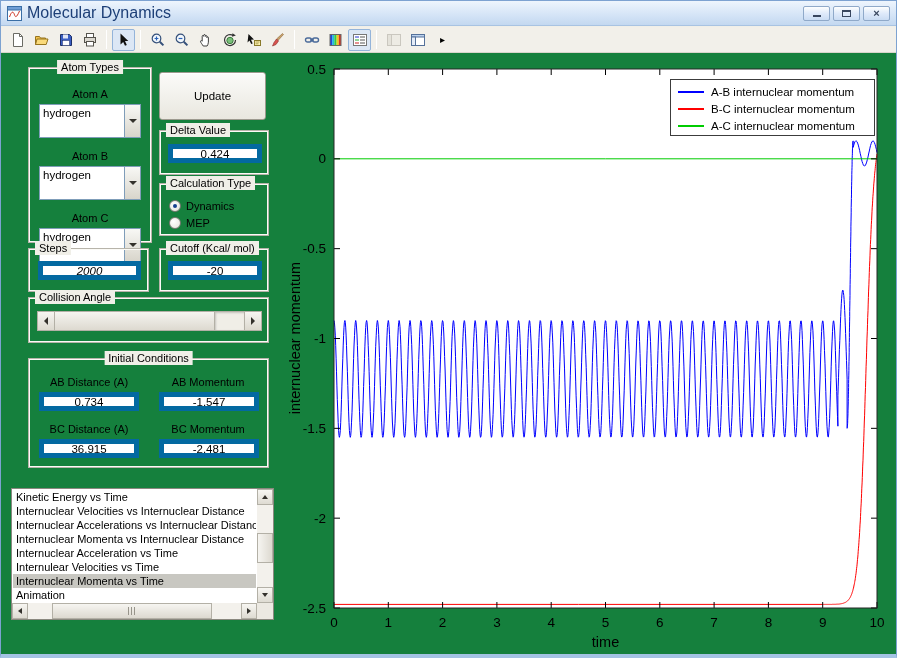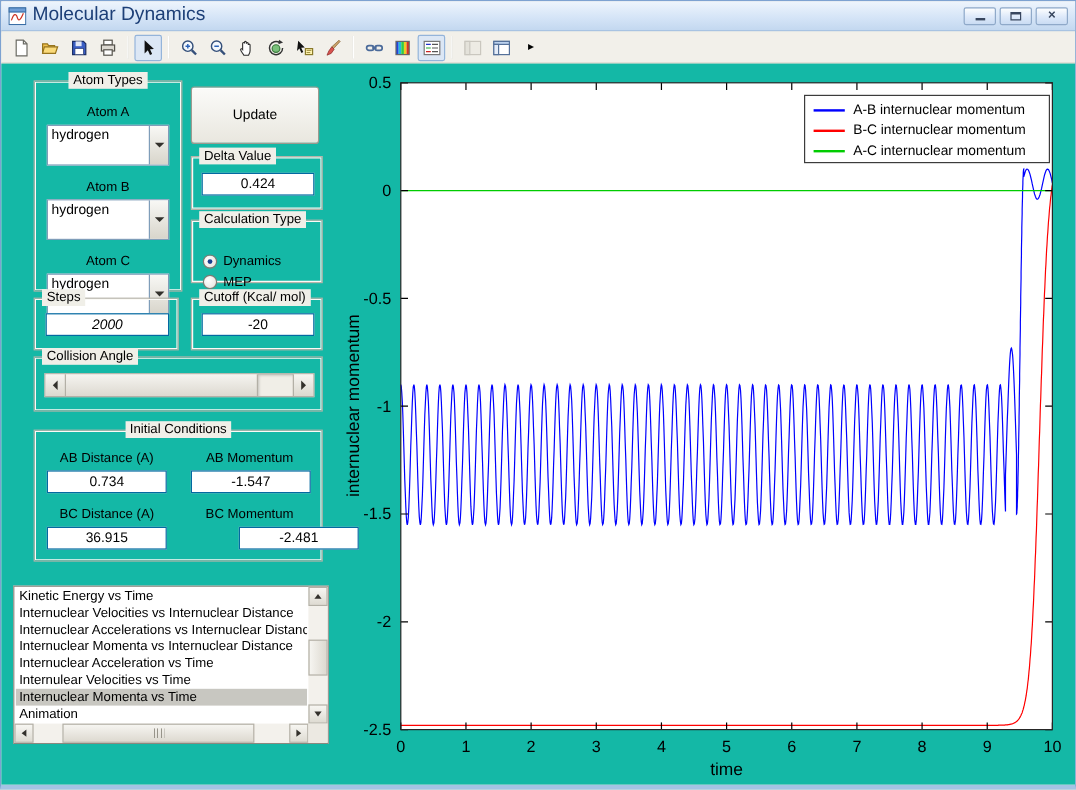--- a/index.html
+++ b/index.html
@@ -17,36 +17,36 @@
 .glyph-close{font-size:11px;font-weight:bold;color:#38465e;line-height:1;}
 
 .toolbar{position:absolute;left:0;top:26px;right:0;height:26px;background:#f2f0ea;border-bottom:1px solid #d8d5cb;display:flex;align-items:center;padding:0 5px;gap:1px;}
 .tb{width:23px;height:22px;background:transparent;border:1px solid transparent;display:flex;align-items:center;justify-content:center;padding:0;cursor:pointer;}
 .tb svg{display:block;}
 .tb.pressed{background:#dce7f5;border:1px solid #94b4da;border-radius:2px;}
 .tb.disabled{opacity:.45;}
 .tsep{width:1px;height:19px;background:#c9c6bd;border-right:1px solid #fff;margin:0 4px;flex:none;}
 .toverflow{margin-left:10px;color:#000;font-size:10px;line-height:1;cursor:pointer;}
 
-.content{position:absolute;left:0;top:52px;right:0;bottom:0;background:#14b8a6;padding-left:42px;}
+.content{position:absolute;left:0;top:52px;right:0;bottom:0;background:#15803d;padding-left:42px;}
 .fieldset{position:absolute;border:1px solid #b7b4aa;box-shadow:inset 0 0 0 1px #fbfaf6;}
 .flegend{position:absolute;top:-8px;font-size:11px;line-height:14px;background:#f0efe8;padding:0 4px;white-space:nowrap;color:#000;}
 .flegend.center{left:50%;transform:translateX(-50%);}
 .flegend.left{left:6px;}
 .ctl-label{font-size:11px;color:#000;text-align:center;}
 .atom-stack{position:absolute;left:0;top:8px;width:100%;display:flex;flex-direction:column;align-items:center;}
 .atom-stack .ctl-label{margin-top:12px;margin-bottom:4px;}
 .combo{display:flex;width:102px;height:34px;border:1px solid #7f9db9;background:#fff;cursor:pointer;}
 .combo-txt{flex:1;font-size:11.5px;line-height:17px;padding-left:3px;overflow:hidden;white-space:nowrap;}
 .combo-btn{width:16px;background:linear-gradient(#f8f8f5,#d8d5cb);border-left:1px solid #7f9db9;display:flex;align-items:center;justify-content:center;}
 .arrow-down{width:0;height:0;border-left:4px solid transparent;border-right:4px solid transparent;border-top:4px solid #33312c;}
 .arrow-up{width:0;height:0;border-left:4px solid transparent;border-right:4px solid transparent;border-bottom:4px solid #33312c;}
 .arrow-left{width:0;height:0;border-top:4px solid transparent;border-bottom:4px solid transparent;border-right:4px solid #33312c;}
 .arrow-right{width:0;height:0;border-top:4px solid transparent;border-bottom:4px solid transparent;border-left:4px solid #33312c;}
-.edit{display:block;position:absolute;background:#fff;border:1px solid #0369a1;font-family:"Liberation Sans",sans-serif;font-size:11.5px;text-align:center;height:19px;color:#000;}
+.edit{display:block;position:absolute;background:#fff;border:5px solid #0369a1;font-family:"Liberation Sans",sans-serif;font-size:11.5px;text-align:center;height:19px;color:#000;}
 .btn-update{position:absolute;left:158px;top:19px;width:107px;height:48px;background:linear-gradient(#fbfbf9,#e9e7df);border:1px solid #9d9a8f;border-radius:3px;box-shadow:inset 0 1px 0 #fff;font-family:"Liberation Sans",sans-serif;font-size:11.5px;color:#000;cursor:pointer;}
 .radio-row{display:flex;align-items:center;gap:5px;margin:5px 0 0 9px;cursor:pointer;}
 .radio{width:12px;height:12px;border-radius:50%;border:1px solid #7b7b74;background:radial-gradient(circle at 35% 35%,#ffffff,#e3e1da);position:relative;flex:none;}
 .radio.selected::after{content:"";position:absolute;left:3px;top:3px;width:4px;height:4px;border-radius:50%;background:#17408f;}
 .radio-label{font-size:11px;}
 .slider{position:absolute;left:8px;top:13px;width:225px;height:20px;display:flex;background:#eceae3;border:1px solid #b3b0a6;}
 .sl-btn{width:17px;height:100%;background:linear-gradient(#f6f5f1,#dcd9cf);border-right:1px solid #b3b0a6;display:flex;align-items:center;justify-content:center;cursor:pointer;flex:none;}
 .sl-btn.right{border-right:none;border-left:1px solid #b3b0a6;}
 .sl-thumb{width:160px;background:linear-gradient(#f5f4f0,#ddd9d0);border-right:1px solid #b3b0a6;cursor:grab;flex:none;}
 .sl-track{flex:1;background:#f0eee7;box-shadow:inset 1px 1px 2px rgba(0,0,0,.18);}
@@ -251,21 +251,21 @@
 
     <button class="btn-update">Update</button>
 
     <div class="fieldset" style="left:158px;top:77px;width:110px;height:45px">
       <span class="flegend left">Delta Value</span>
       <input class="edit" style="left: 8px; top: 13px; width: 94px;" value="0.424">
     </div>
 
     <div class="fieldset" style="left:158px;top:130px;width:110px;height:53px">
       <span class="flegend left">Calculation Type</span>
-      <div class="radio-row" style="margin-top:28px">
+      <div class="radio-row" style="margin-top:16px">
         <span class="radio selected"></span>
         <span class="radio-label">Dynamics</span>
       </div>
       <div class="radio-row">
         <span class="radio"></span>
         <span class="radio-label">MEP</span>
       </div>
     </div>
 
     <div class="fieldset" style="left:27px;top:195px;width:121px;height:44px">
@@ -294,21 +294,21 @@
 
     <div class="fieldset" style="left:27px;top:305px;width:241px;height:110px">
       <span class="flegend center">Initial Conditions</span>
       <div class="ic-label" style="left:0;top:17px;width:120px">AB Distance (A)</div>
       <div class="ic-label" style="left:120px;top:17px;width:118px">AB Momentum</div>
       <input class="edit" style="left: 10px; top: 33px; width: 100px;" value="0.734">
       <input class="edit" style="left: 130px; top: 33px; width: 100px;" value="-1.547">
       <div class="ic-label" style="left:0;top:64px;width:120px">BC Distance (A)</div>
       <div class="ic-label" style="left:120px;top:64px;width:118px">BC Momentum</div>
       <input class="edit" style="left: 10px; top: 80px; width: 100px;" value="36.915">
-      <input class="edit" style="left: 130px; top: 80px; width: 100px; margin-left: 40px;" value="-2.481">
+      <input class="edit" style="left: 130px; top: 80px; width: 100px;" value="-2.481">
     </div>
 
     <div class="listbox">
       <div class="list-items">
         <div class="list-item">Kinetic Energy vs Time</div>
         <div class="list-item">Internuclear Velocities vs Internuclear Distance</div>
         <div class="list-item">Internuclear Accelerations vs Internuclear Distance</div>
         <div class="list-item">Internuclear Momenta vs Internuclear Distance</div>
         <div class="list-item">Internuclear Acceleration vs Time</div>
         <div class="list-item">Internulear Velocities vs Time</div>

